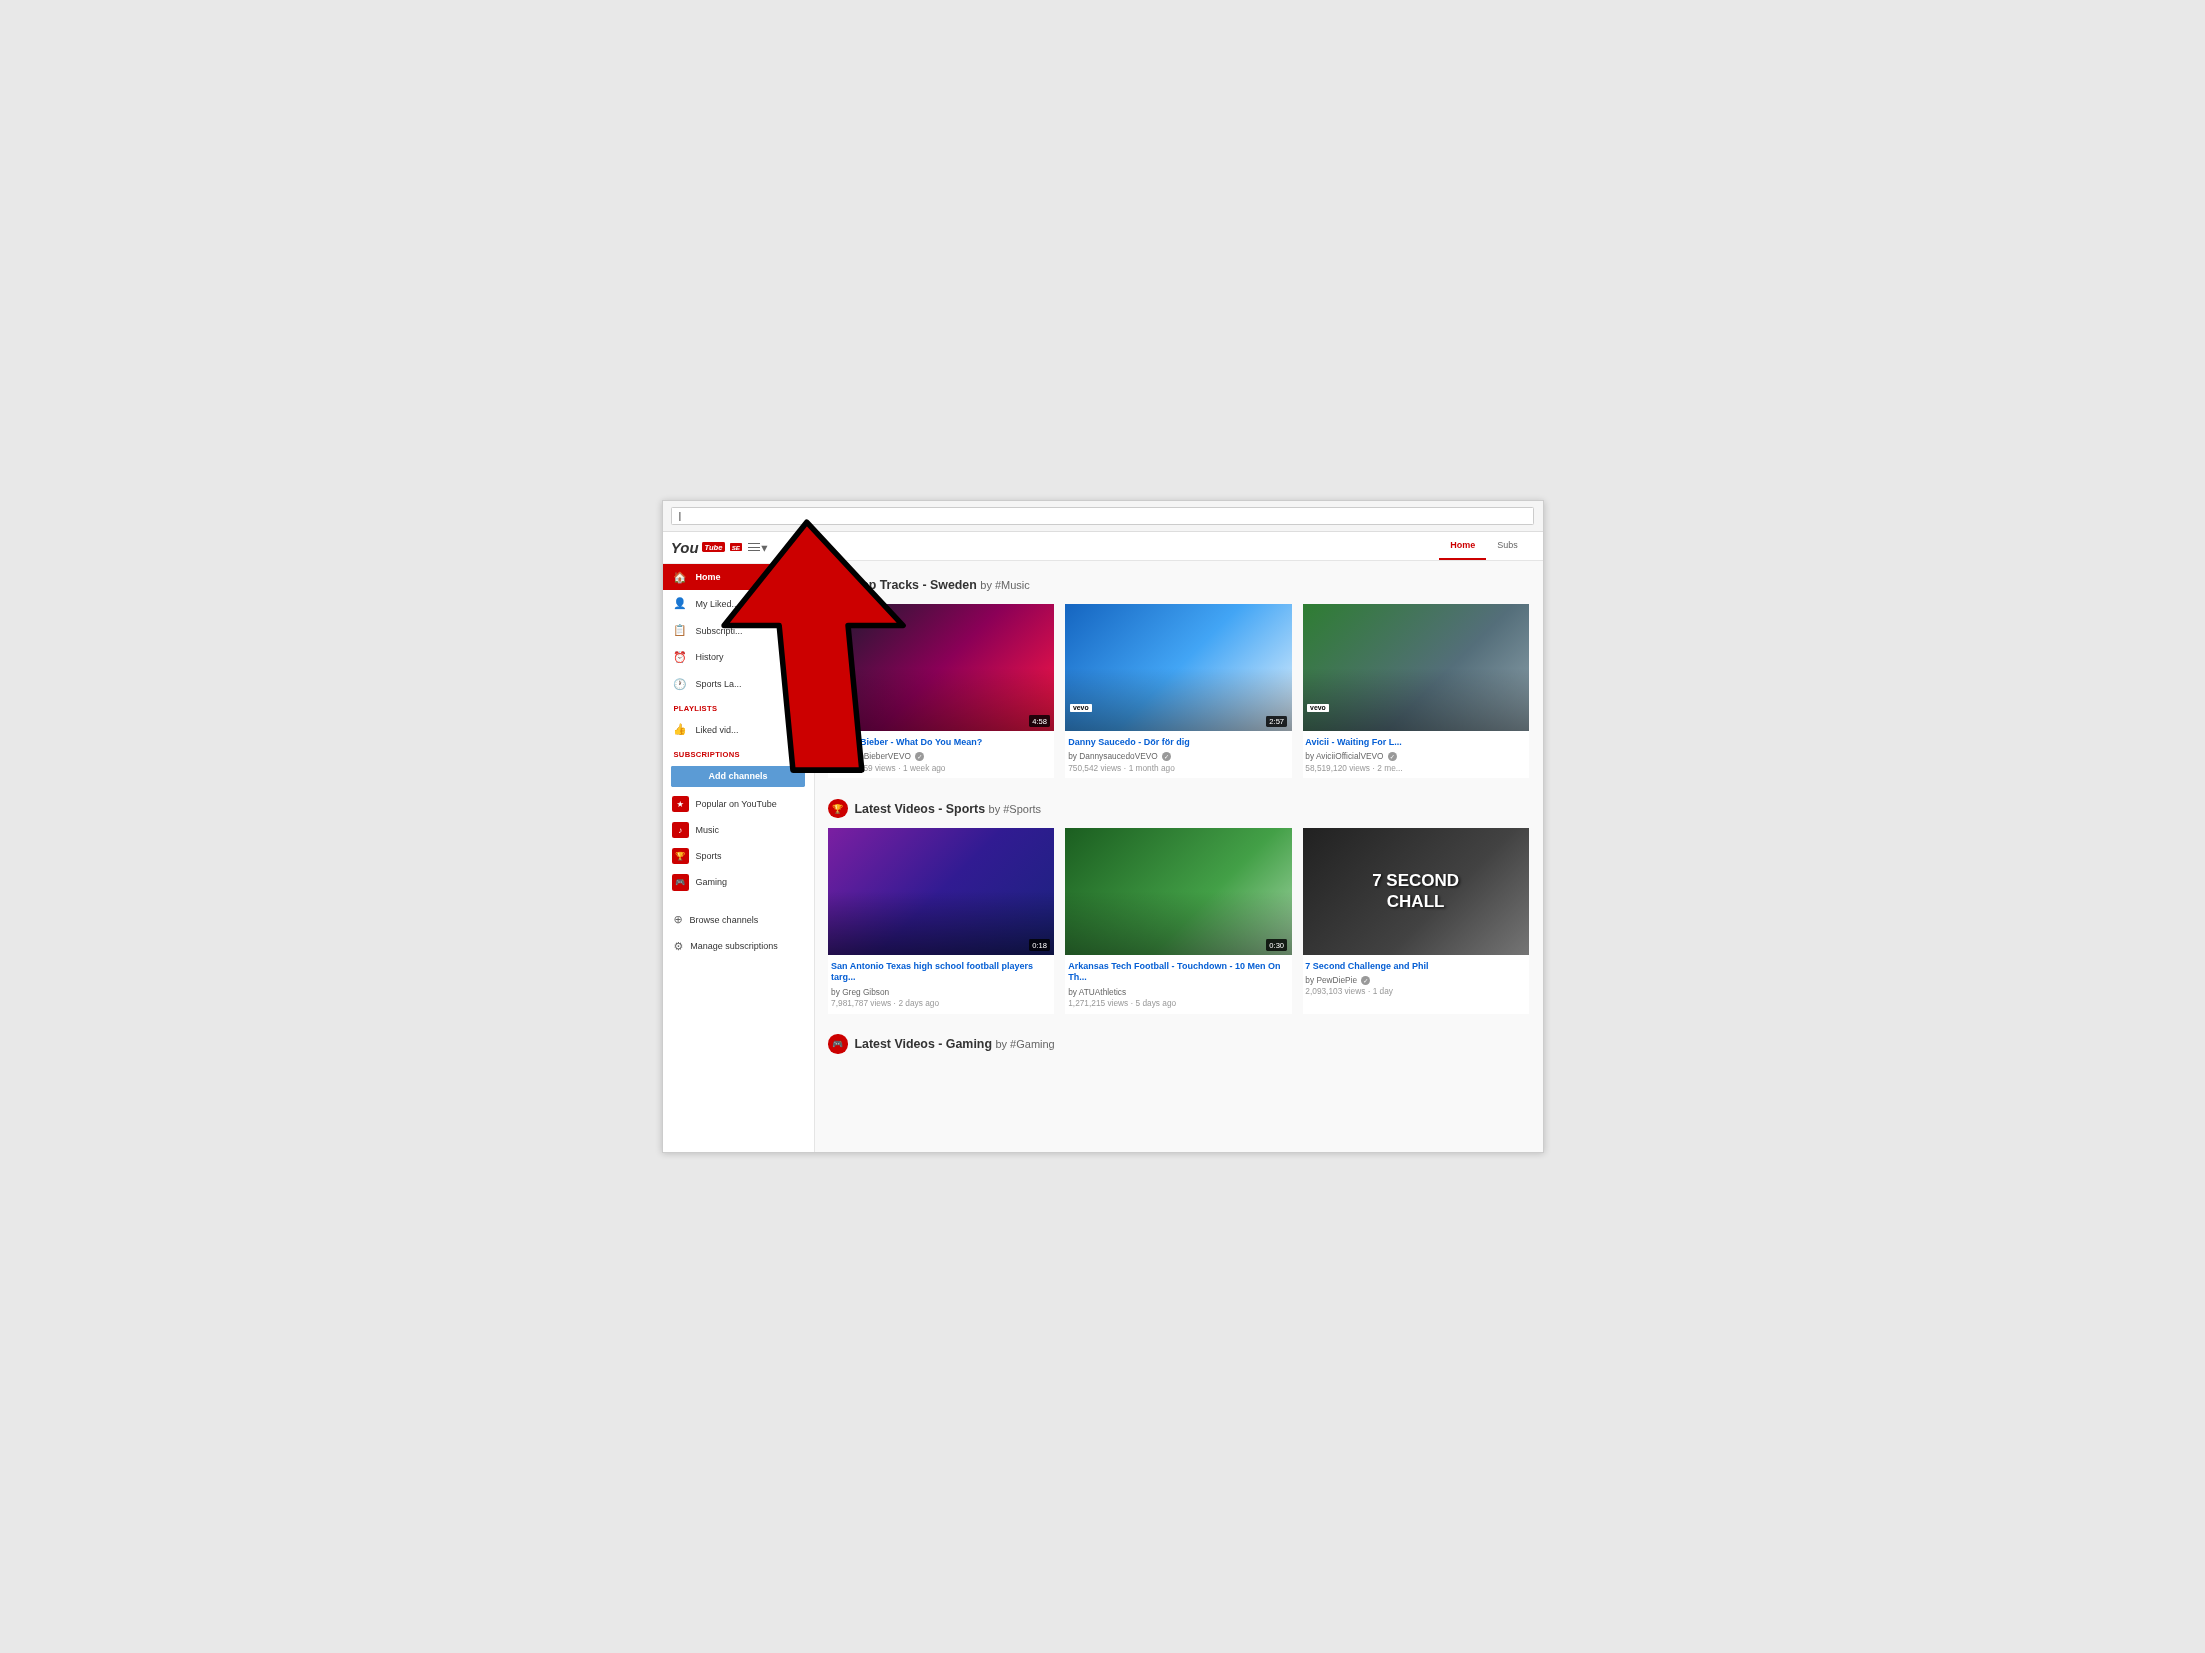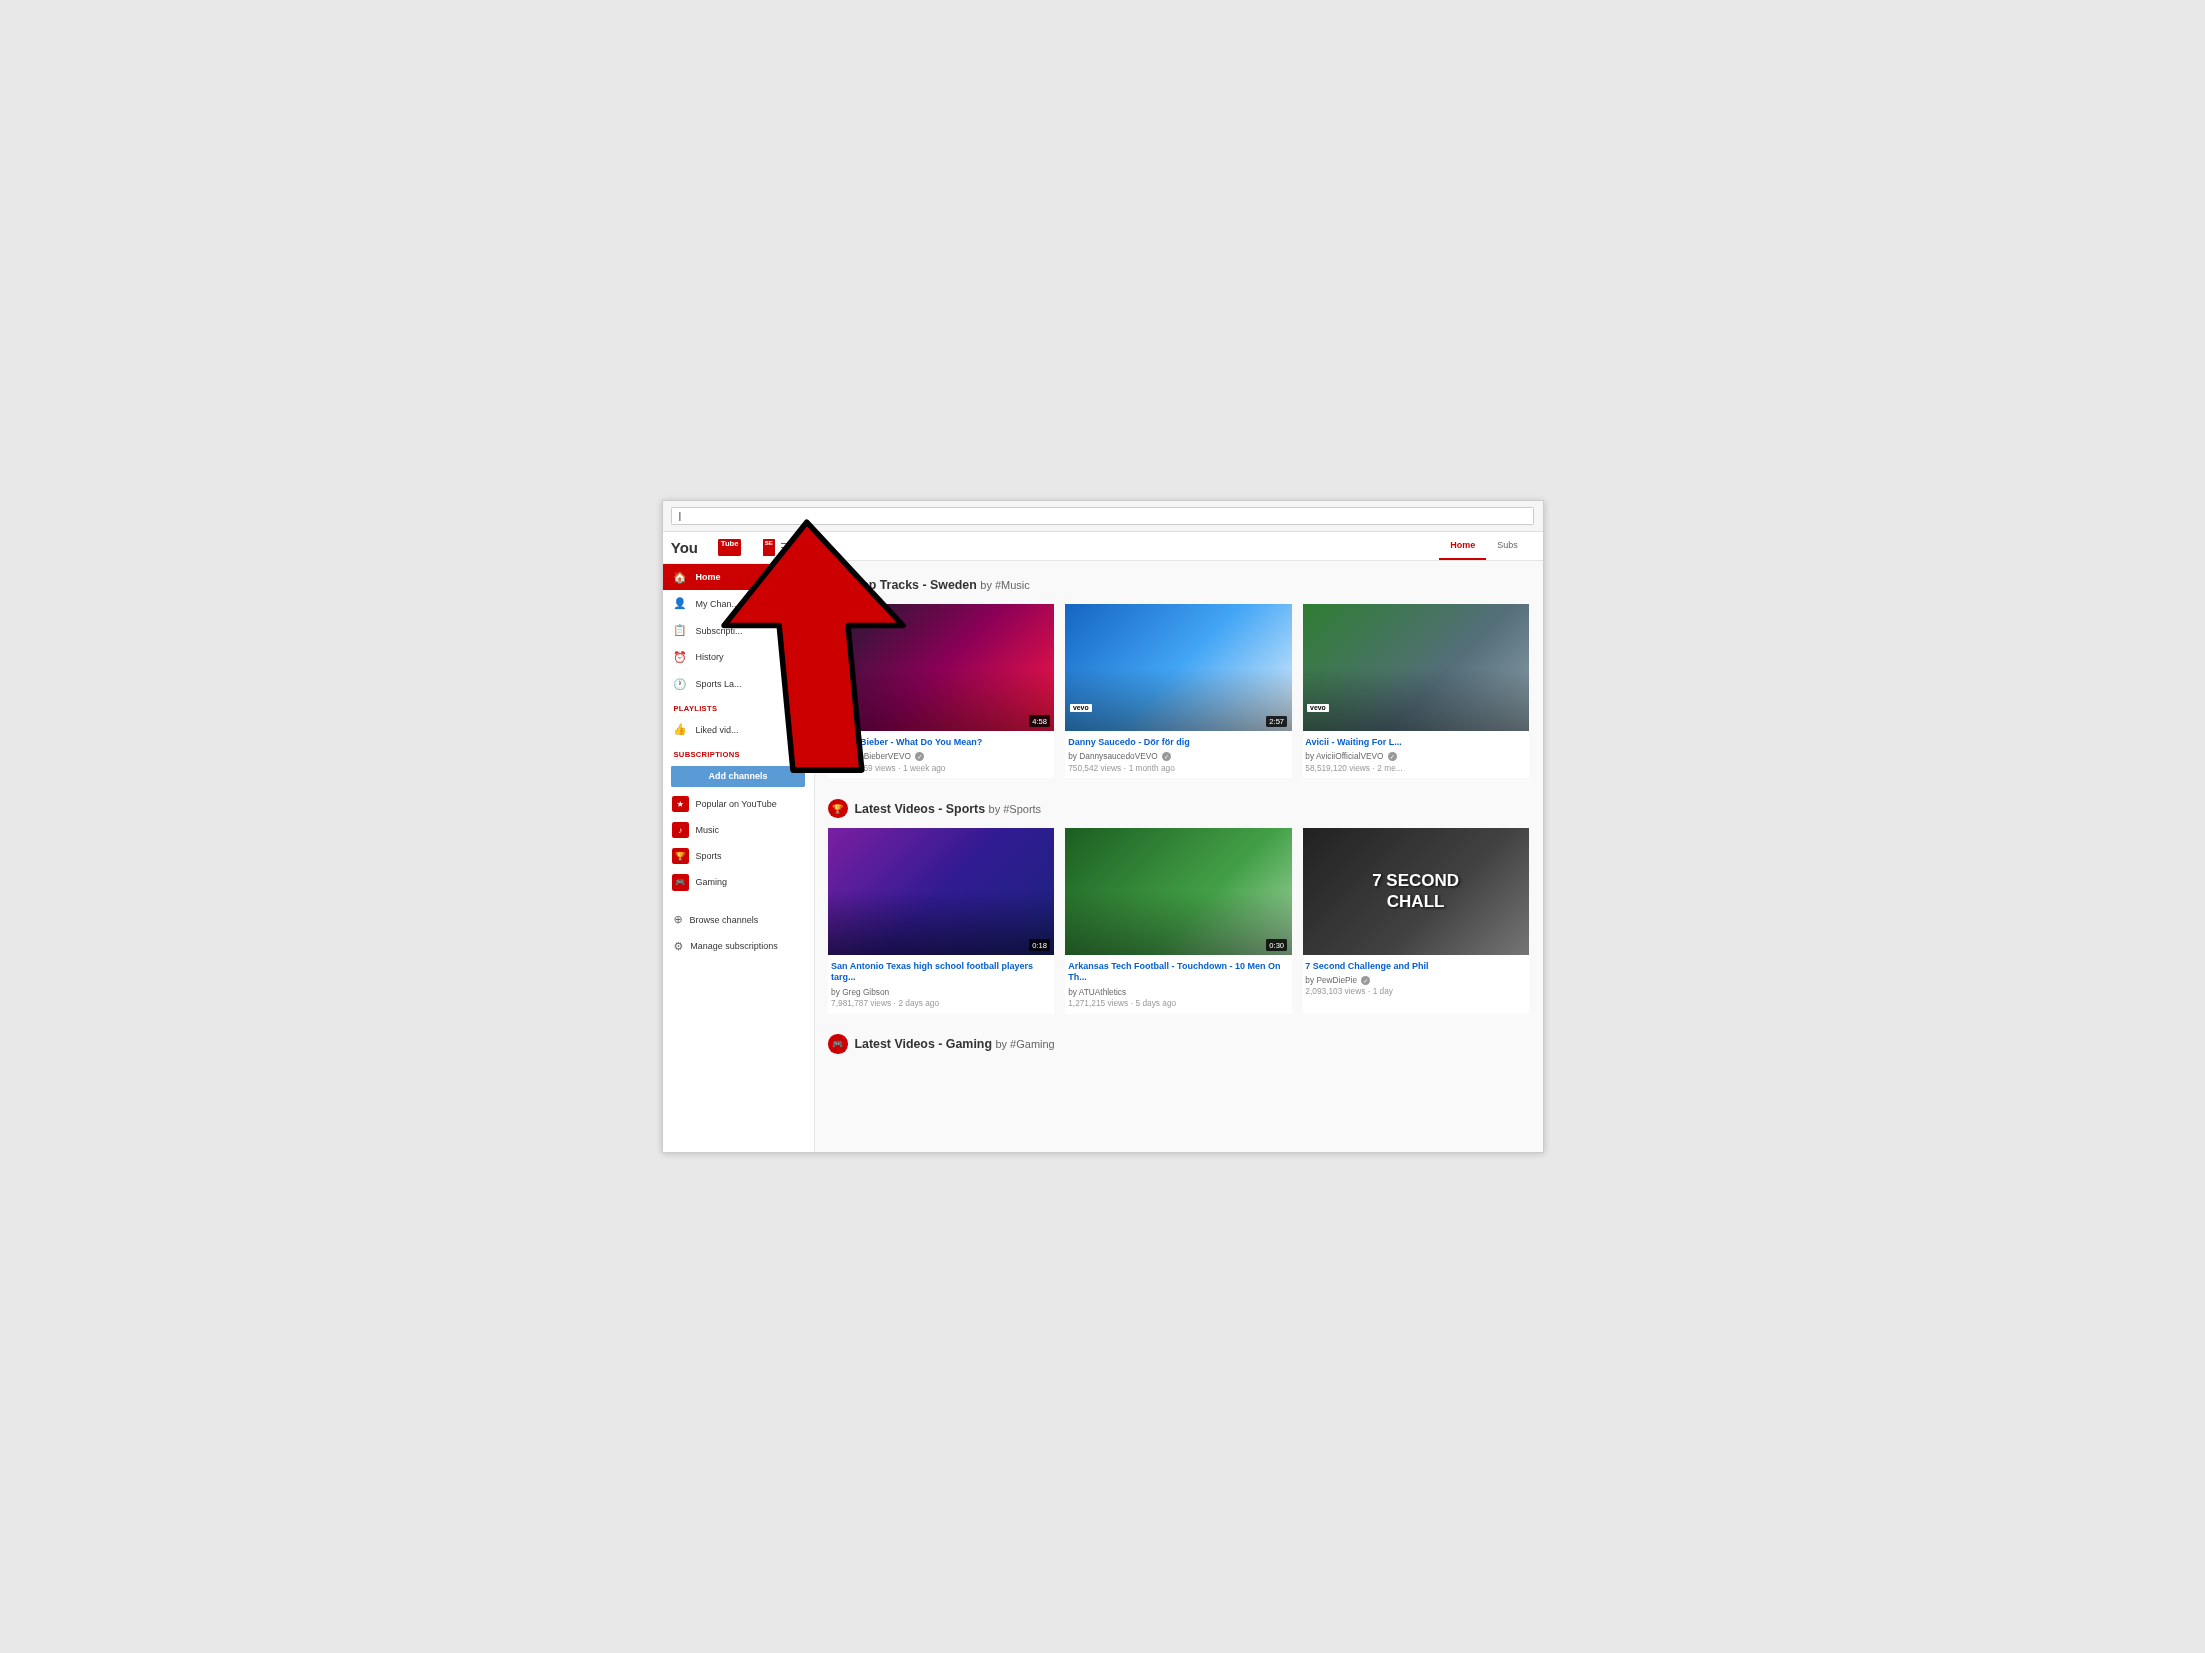--- a/index.html
+++ b/index.html
@@ -50,21 +50,23 @@
     }
     .sidebar-header {
       display: flex;
       align-items: center;
       padding: 6.9px 8.3px;
       background: #fff;
       border-bottom: 0.7px solid #eee;
     }
     .youtube-logo {
       display: flex;
-      gap: 20px;
+      align-items: center;
+      gap: 3px;
+      font-style: italic;
     }
     .yt-logo-box {
       background: #cc0000;
       color: white;
       font-size: 7.6px;
       font-weight: bold;
       padding: 0.7px 2.8px;
       border-radius: 1.4px;
     }
     .yt-logo-badge {
@@ -326,21 +328,21 @@
         <span style="font-size:12.4px;color:#666;margin-left:1.4px;">▾</span>
       </div>
 
       
       <div class="nav-item active">
         <span class="nav-icon">🏠</span>
         <span class="nav-label">Home</span>
       </div>
       <div class="nav-item">
         <span class="nav-icon">👤</span>
-        <span class="nav-label">My Chan...</span>
+        <span class="nav-label">My Liked...</span>
       </div>
       <div class="nav-item">
         <span class="nav-icon">📋</span>
         <span class="nav-label">Subscripti...</span>
       </div>
       <div class="nav-item">
         <span class="nav-icon">⏰</span>
         <span class="nav-label">History</span>
       </div>
       <div class="nav-item">

